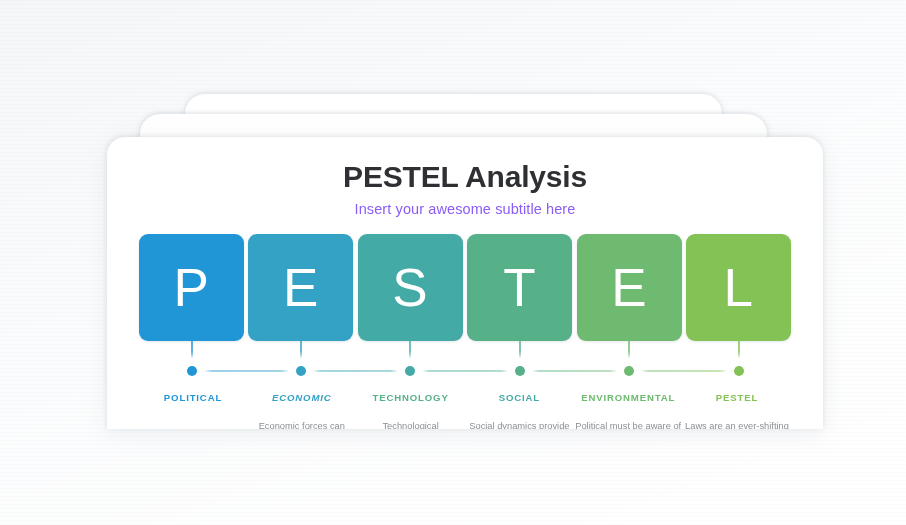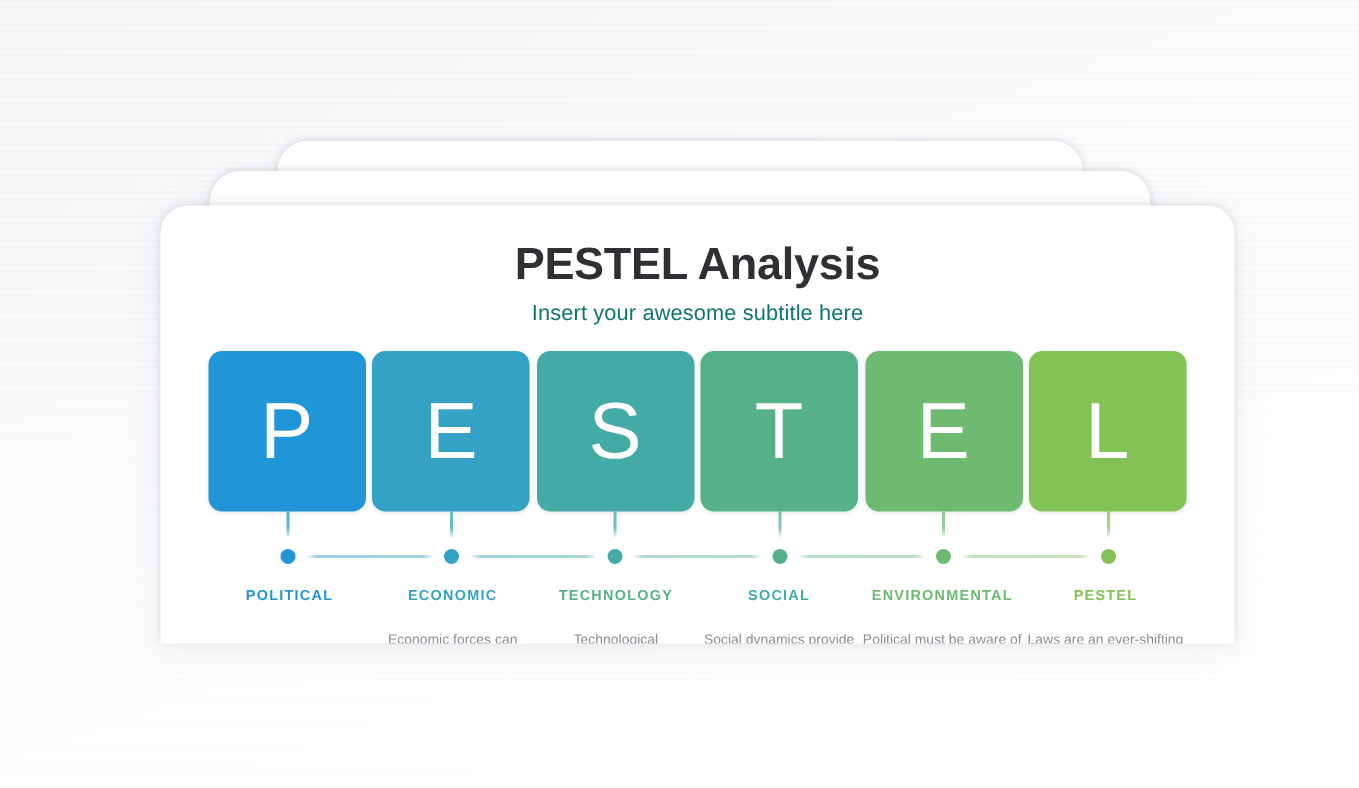--- a/index.html
+++ b/index.html
@@ -44,21 +44,21 @@
   
   .heading { text-align:center; padding-top:23px; }
   .title {
     font-size:30px;
     font-weight:bold;
     color:#2f3033;
     letter-spacing:-0.2px;
   }
   .subtitle {
     font-size:14.5px;
-    color:#0f766e;
+    color:#8b5cf6;
     margin-top:7px;
     letter-spacing:0.1px;
   }
 
   
   .blocks-row {
     position:absolute;
     left:32px; top:97px;
     width:652px;
     display:flex;
@@ -211,21 +211,21 @@
           <div class="conn-halo"></div>
           <div class="conn-dot" style="background: rgb(131, 194, 84);"></div>
         </div>
       </div>
 
     <div class="columns">
         <div class="column">
           <div class="col-label" style="color: rgb(33, 150, 214);">POLITICAL</div>
         </div>
         <div class="column">
-          <div class="col-label" style="color: rgb(51, 162, 196);">ECONOMIC</div>
+          <div class="col-label" style="color: rgb(51, 162, 196); font-style: italic;">ECONOMIC</div>
           <div class="col-desc">Economic forces can have a profound impact on businesses' daily operations and financial performance.</div>
         </div>
         <div class="column">
           <div class="col-label" style="color: rgb(86, 177, 137);">TECHNOLOGY</div>
           <div class="col-desc">Technological advancements provide businesses with an ever-evolving landscape to stay ahead of the curve.</div>
         </div>
         <div class="column">
           <div class="col-label" style="color: rgb(67, 170, 166);">SOCIAL</div>
           <div class="col-desc">Social dynamics provide important insights into customer preferences and behavior.</div>
         </div>

